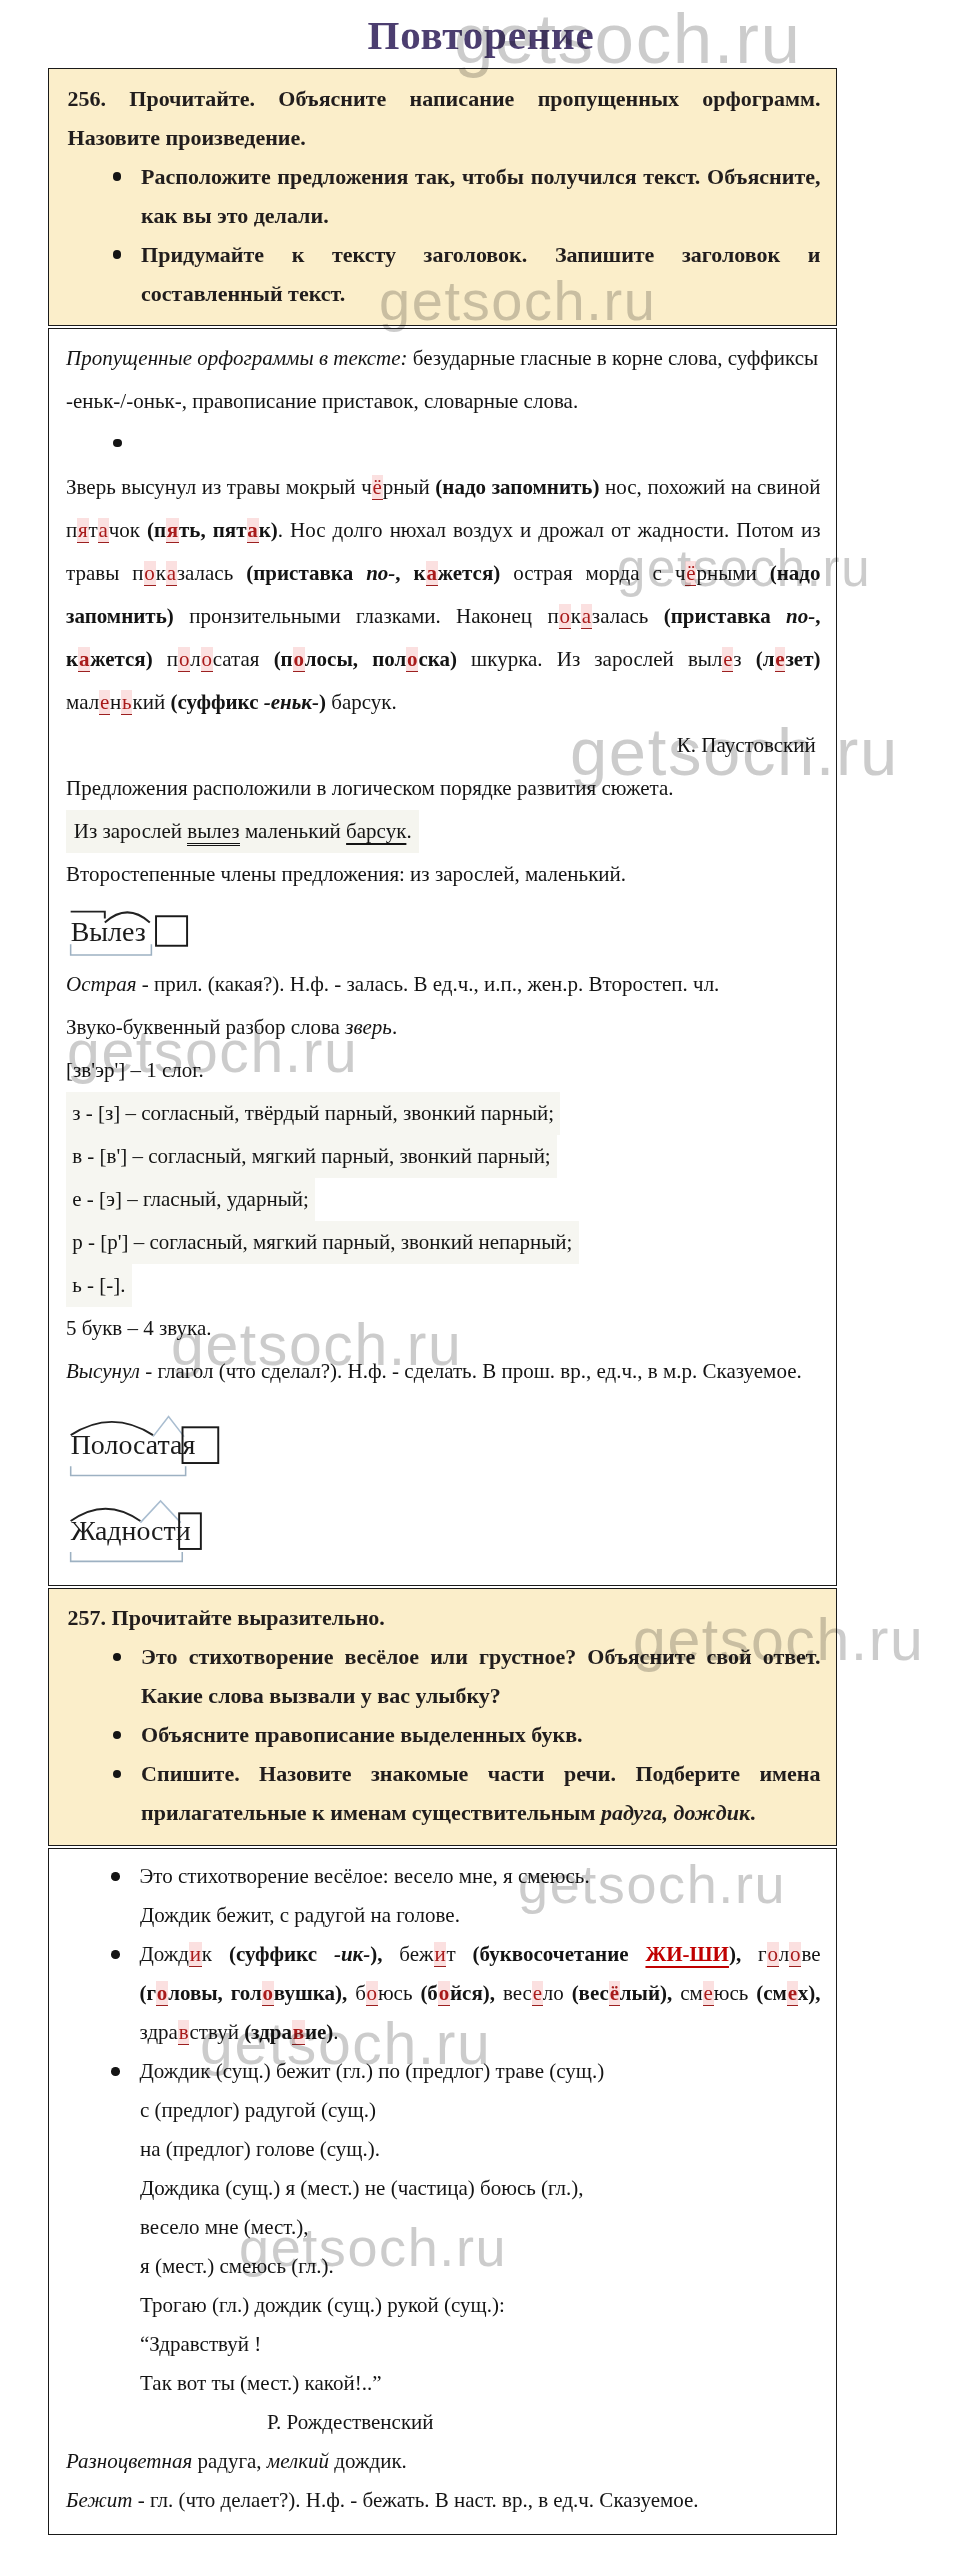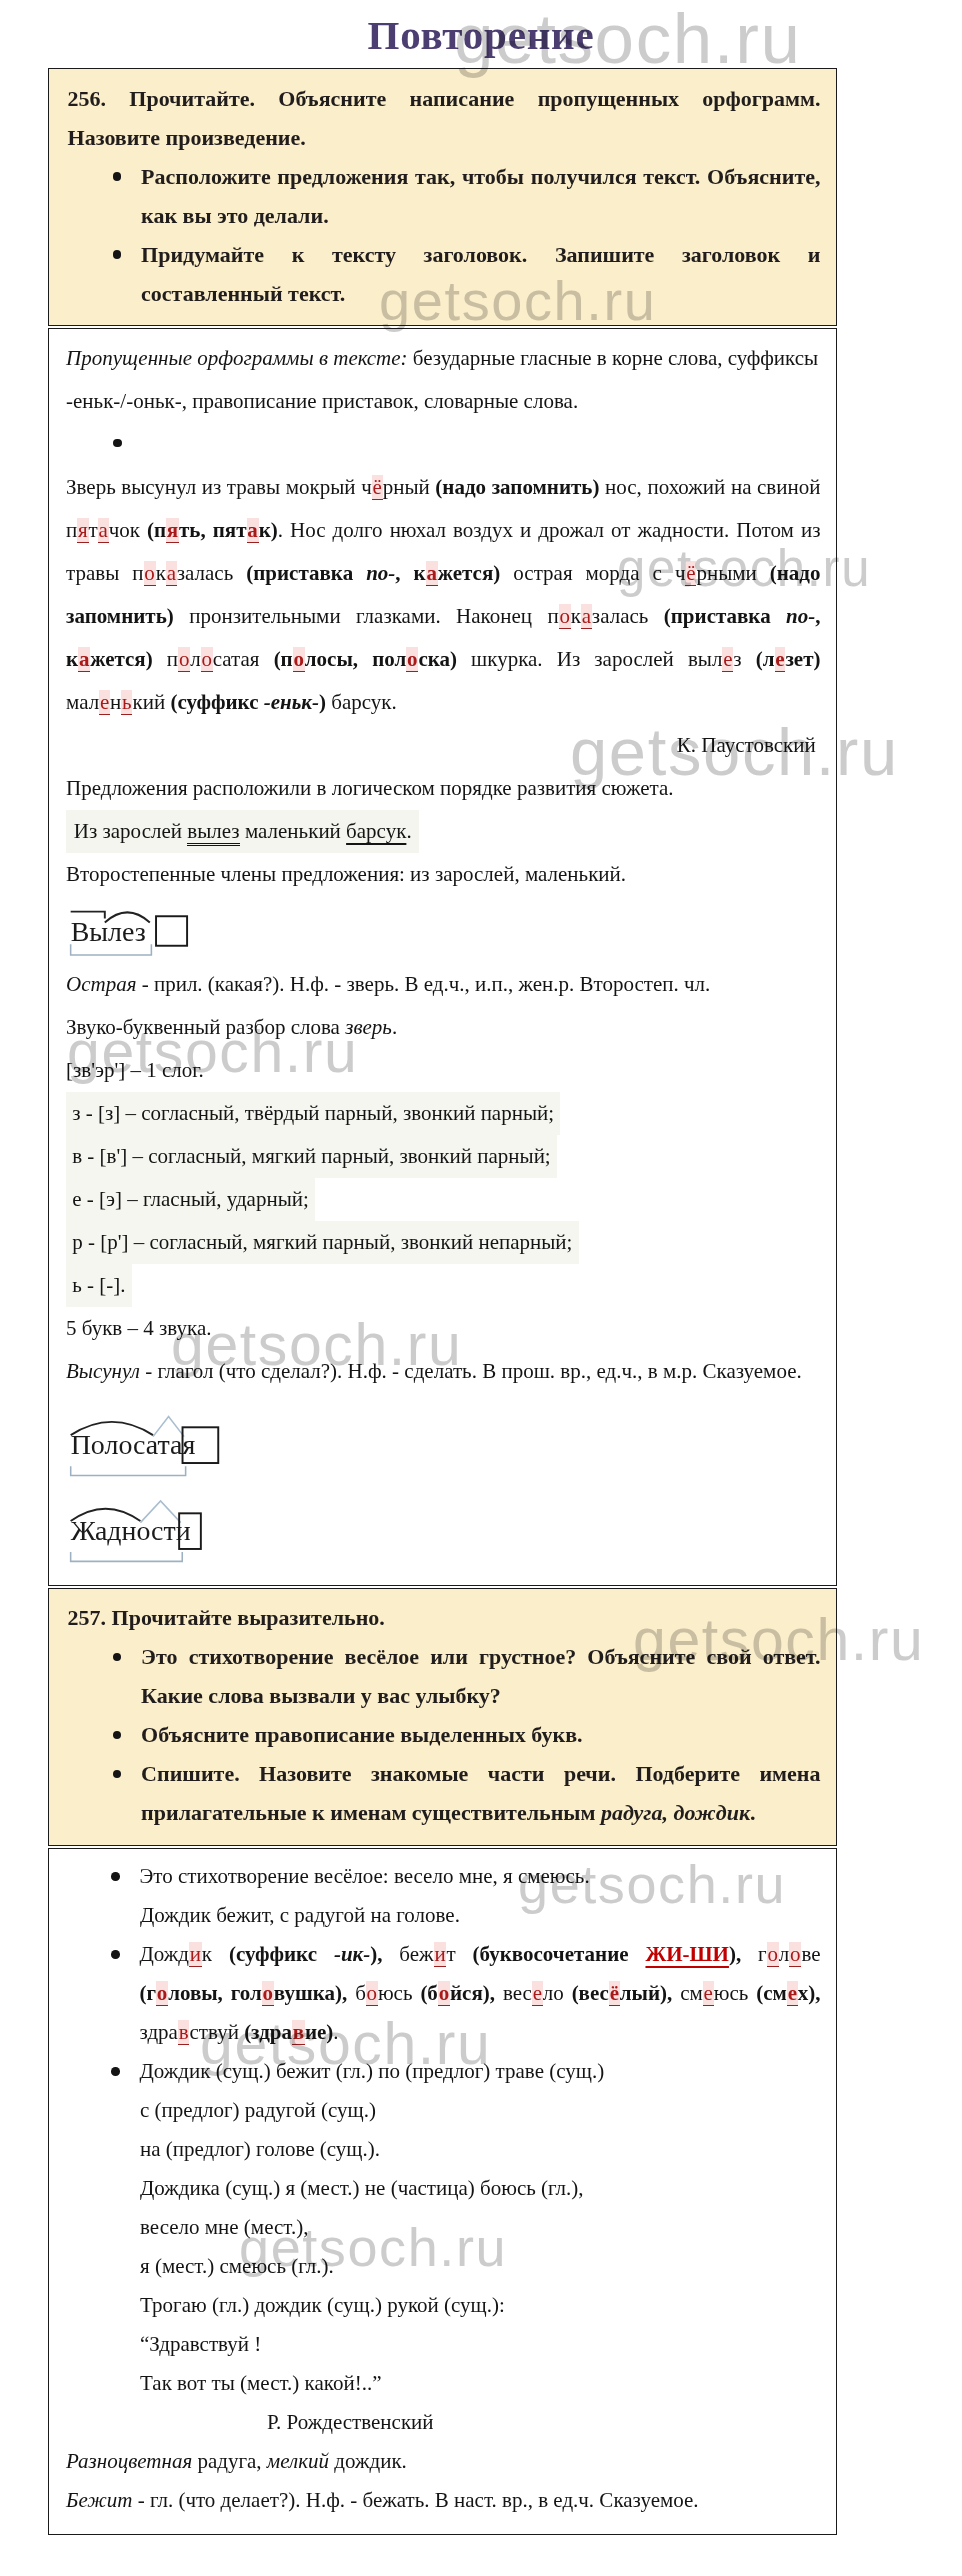--- a/index.html
+++ b/index.html
@@ -136,21 +136,21 @@
     <div><span>Второстепенные члены предложения: из зарослей, маленький.</span></div>
 
     <svg class="diagram dg1" width="163" height="64" viewBox="0 0 210 82" style="font-size:27px">
       <path d="M6 16 H50 V25" fill="none" stroke="#222222" stroke-width="2.5"></path>
       <path d="M50 30 Q79 4 108 30" fill="none" stroke="#222222" stroke-width="2.5"></path>
       <rect x="116" y="22" width="40" height="38" fill="none" stroke="#1a1a1a" stroke-width="2.5"></rect>
       <path d="M6 58 L6 72 L110 72 L110 58" fill="none" stroke="#9db1c2" stroke-width="2"></path>
       <text x="6" y="54" font-size="36">Вылез</text>
     </svg>
 
-    <div><span class="ri">Острая</span><span> - прил. (какая?). Н.ф. - зверь. В ед.ч., и.п., жен.р. Второстеп. чл.</span></div>
+    <div><span class="ri">Острая</span><span> - прил. (какая?). Н.ф. - залась. В ед.ч., и.п., жен.р. Второстеп. чл.</span></div>
     <div><span>Звуко-буквенный разбор слова </span><span class="ri">зверь</span><span>.</span></div>
     <div><span>[зв'эр'] – 1 слог.</span></div>
 
     <div class="shade-sm">
         <span>з - [з] – согласный, твёрдый парный, звонкий парный;</span>
       </div>
     <div class="shade-sm">
         <span>в - [в'] – согласный, мягкий парный, звонкий парный;</span>
       </div>
     <div class="shade-sm">

